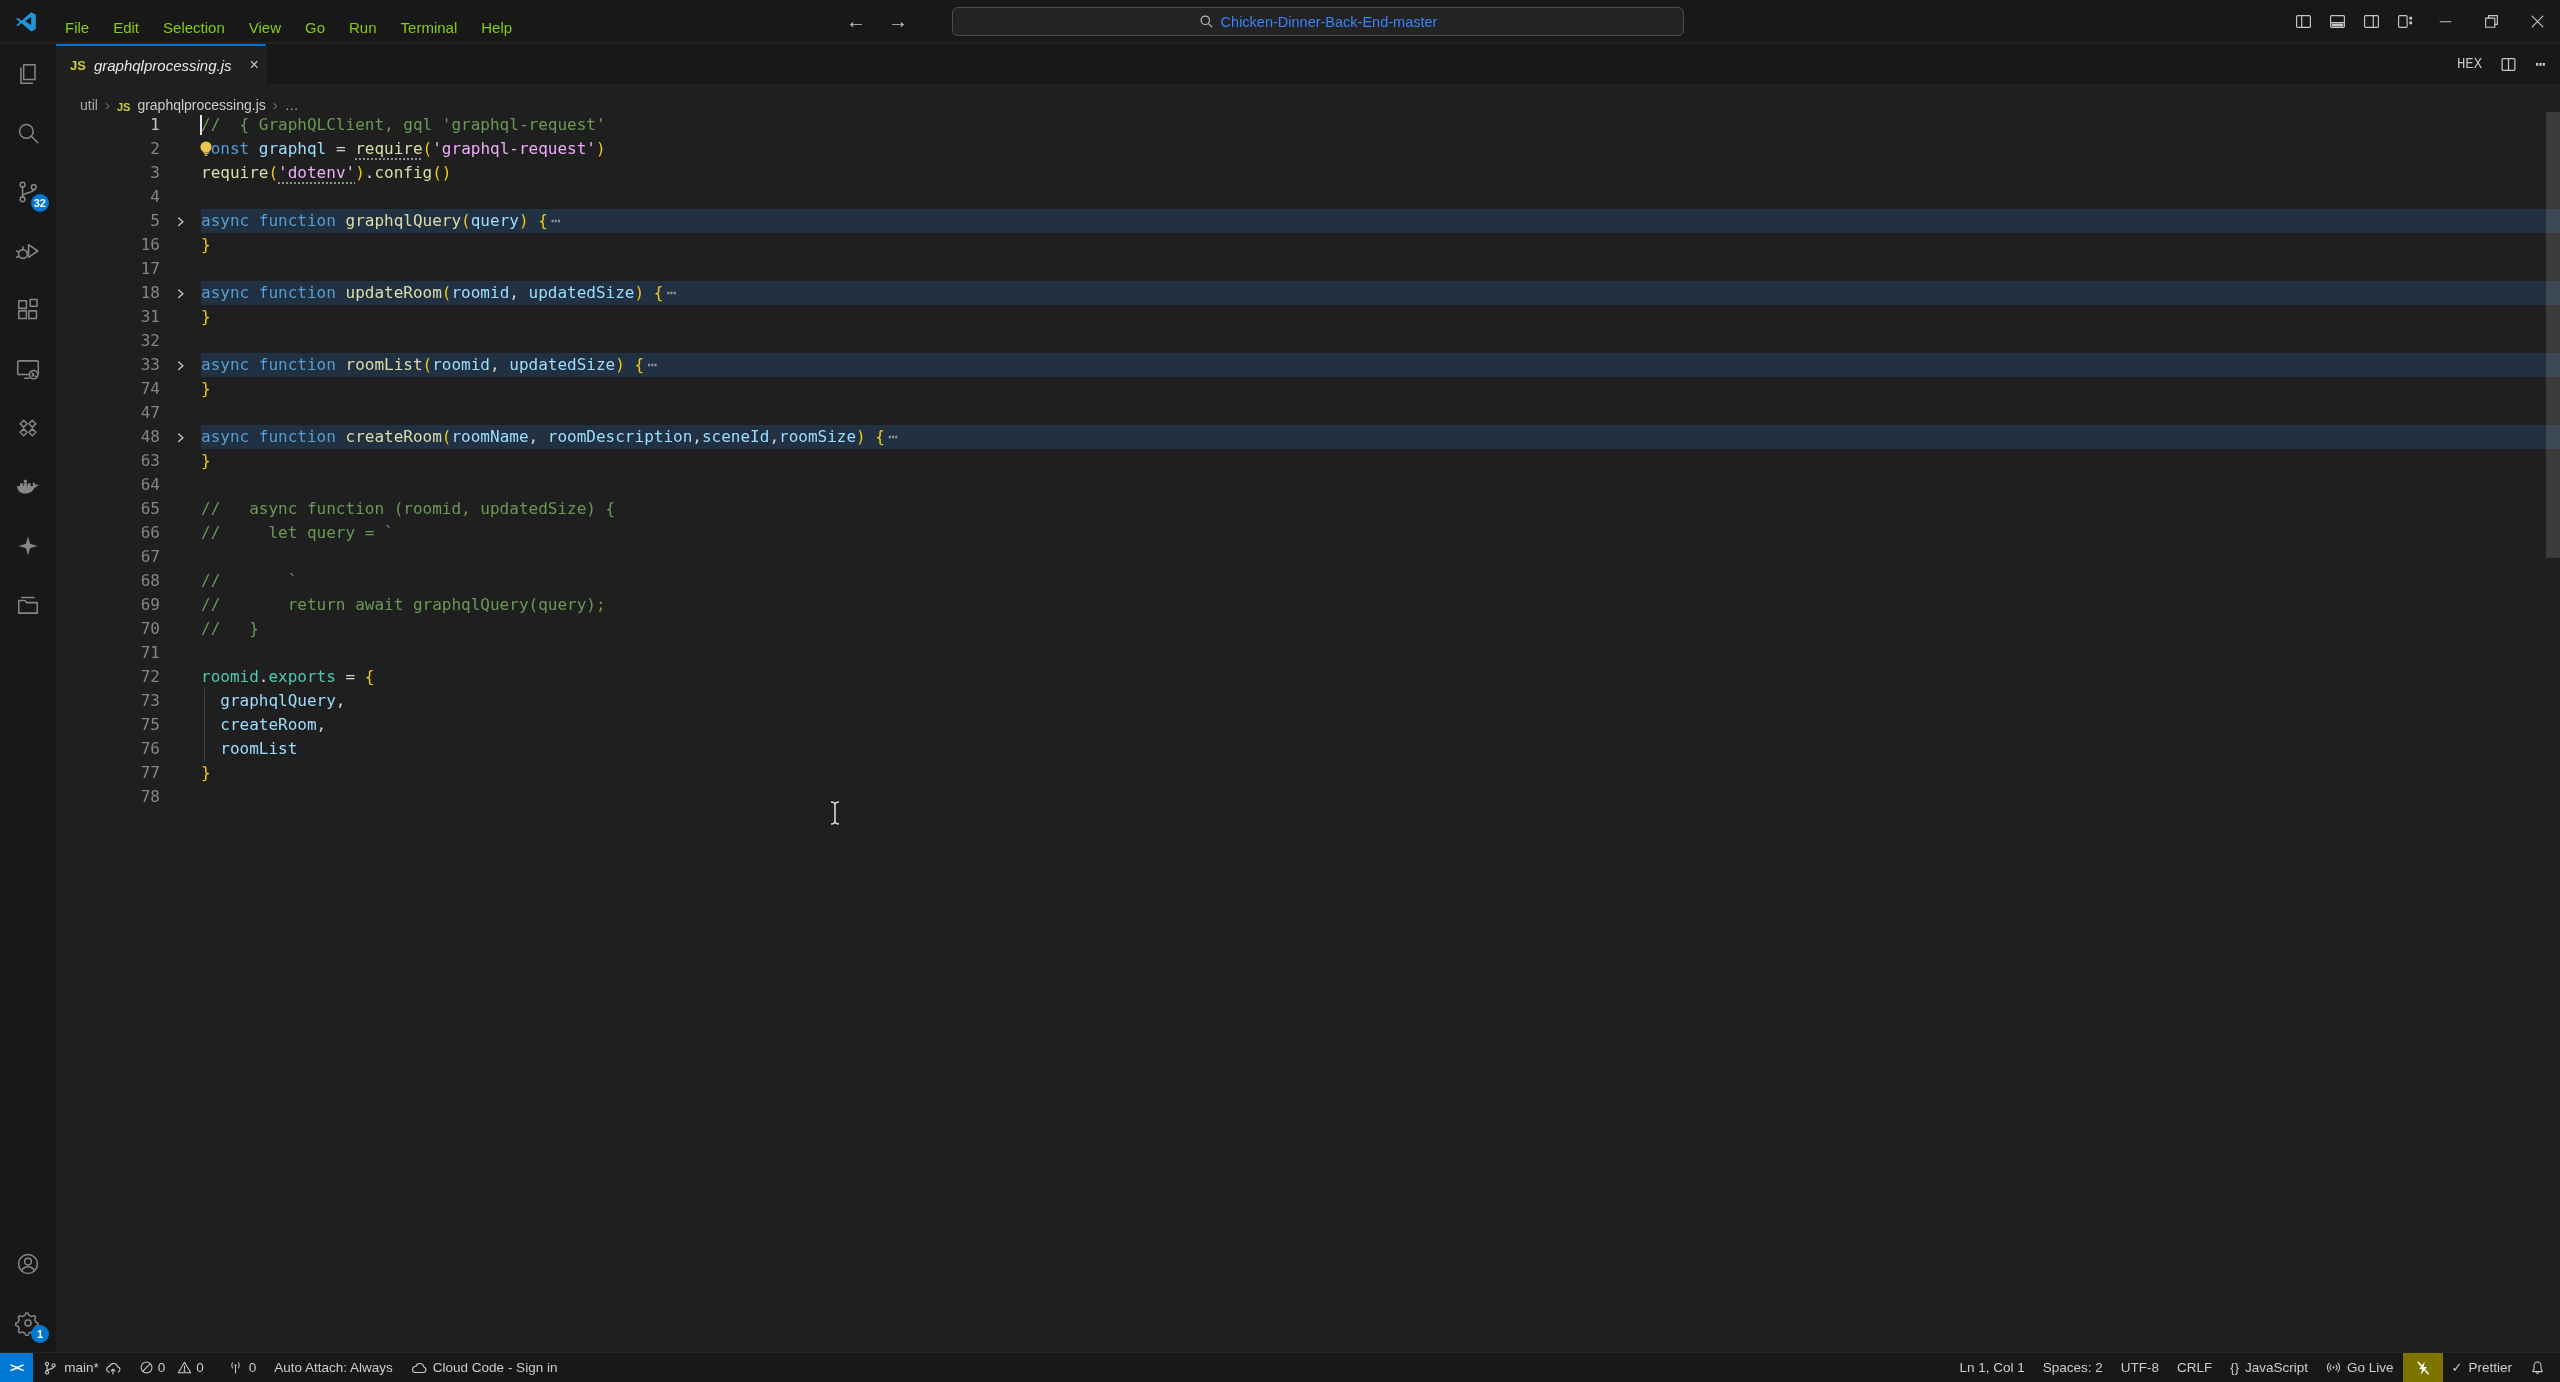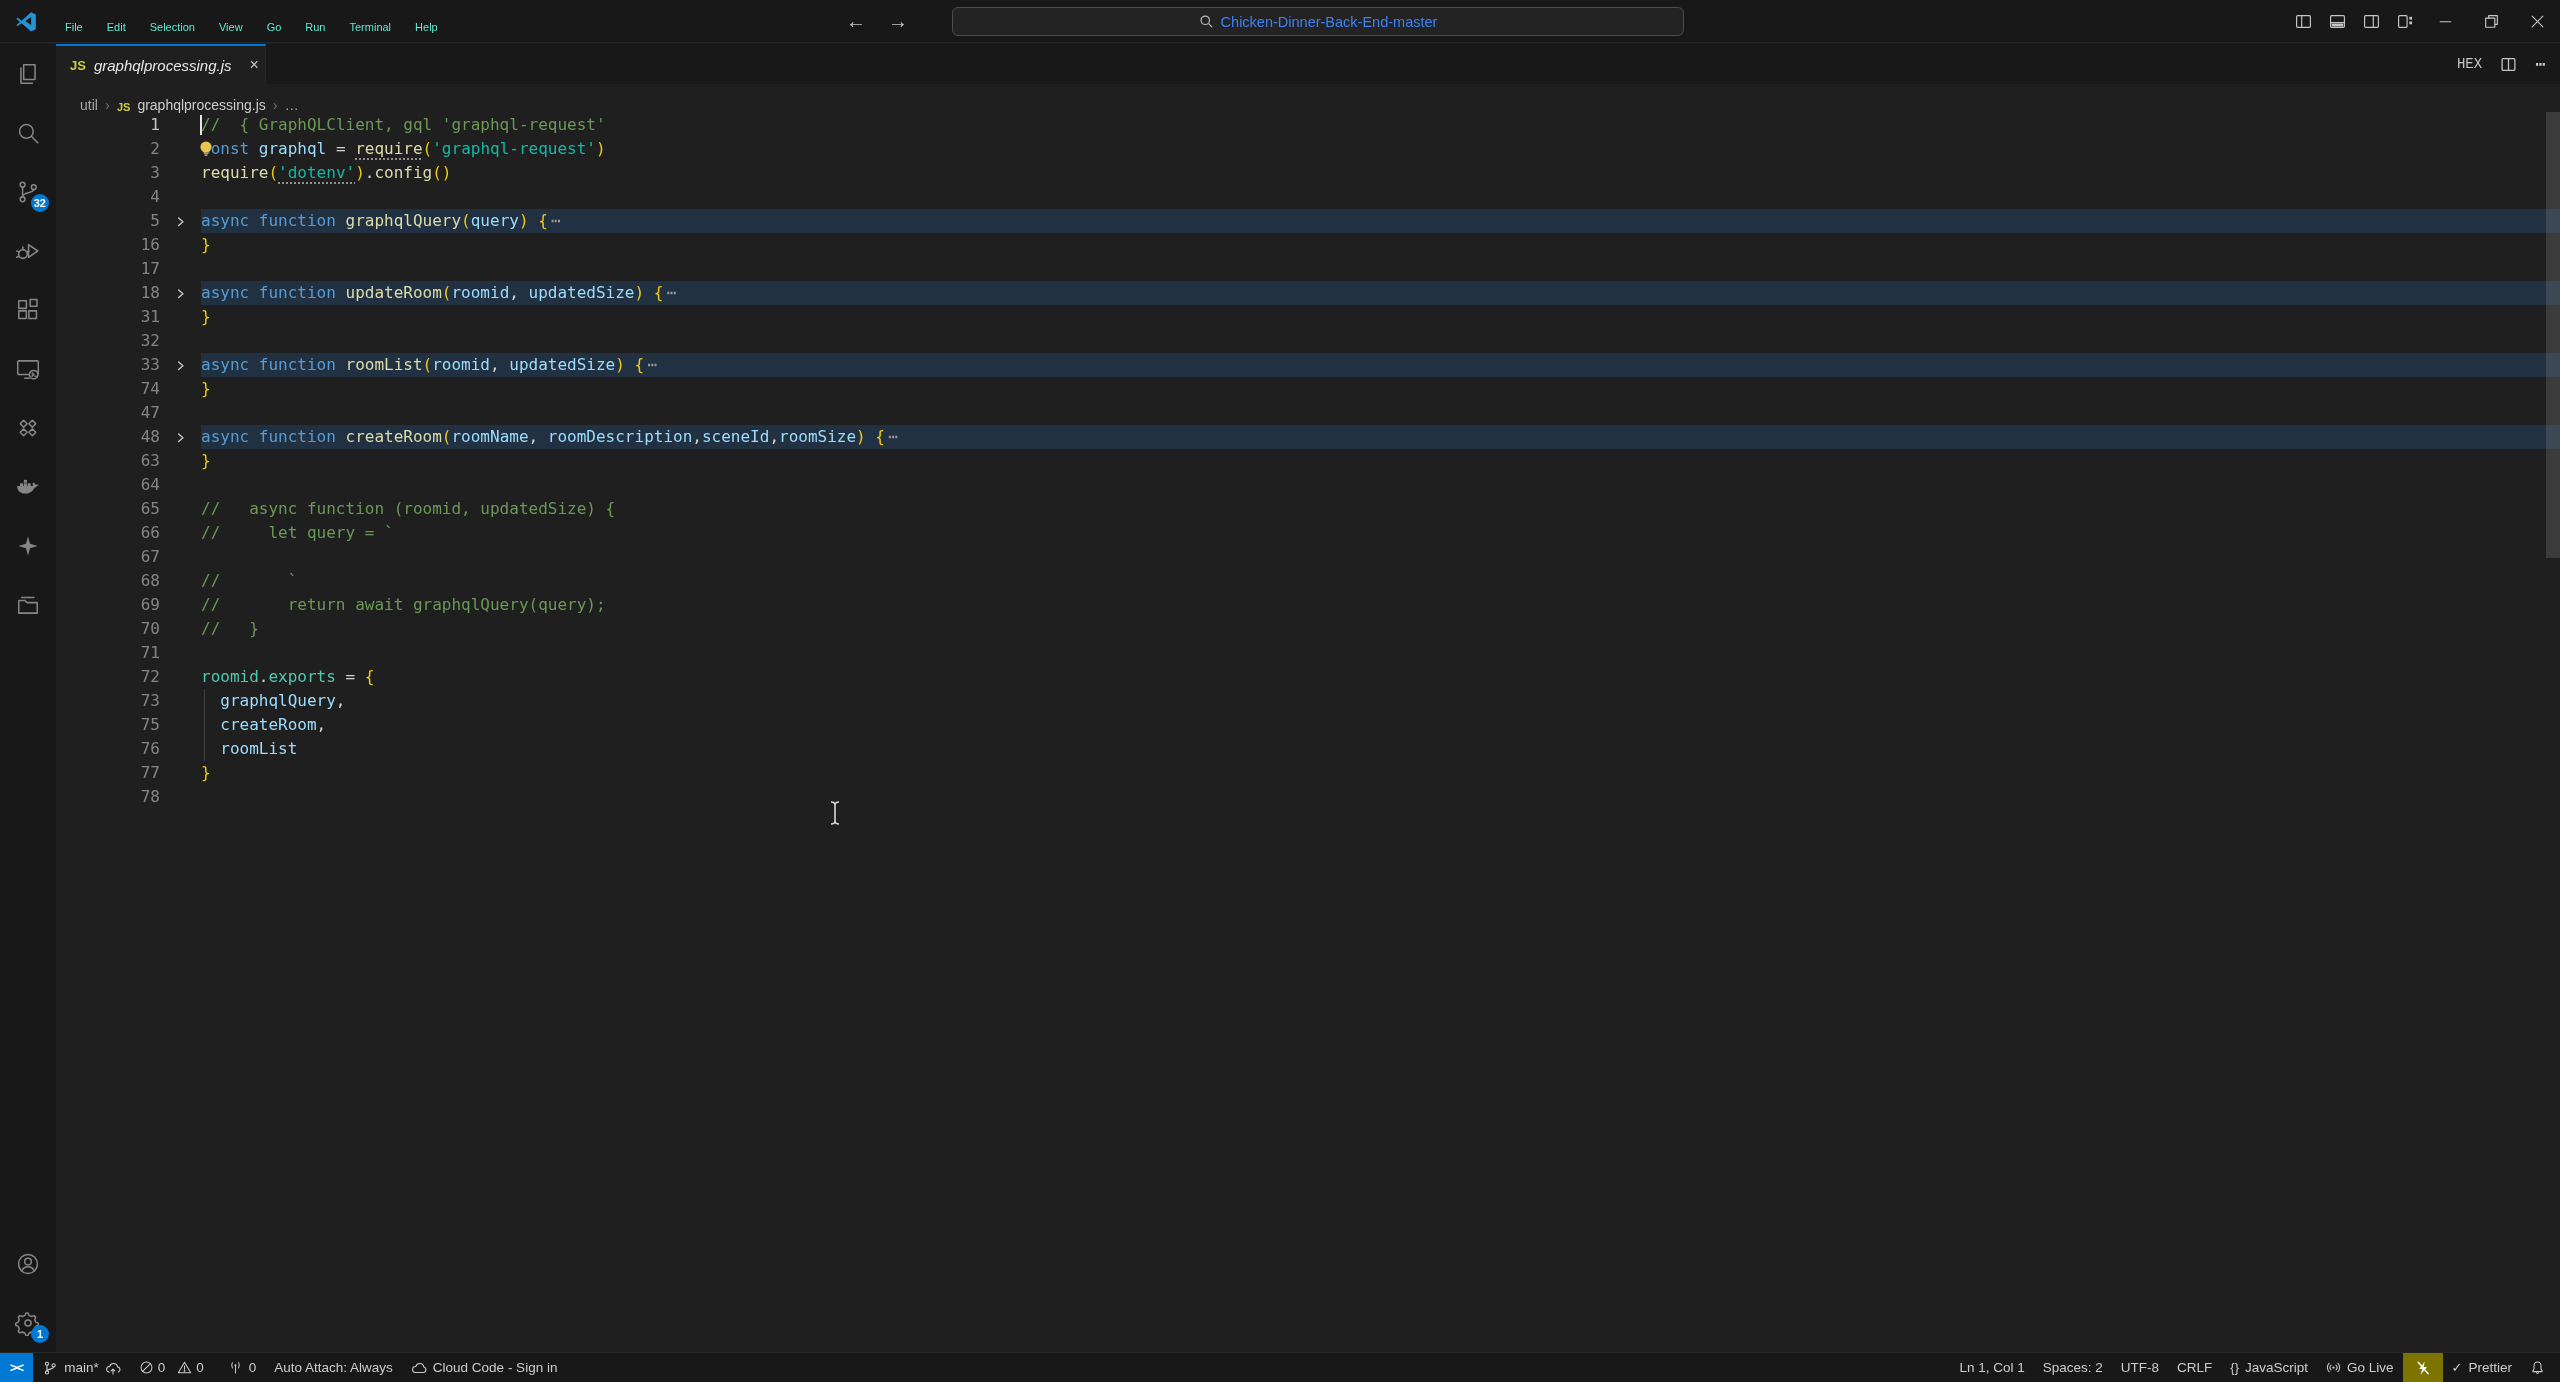--- a/index.html
+++ b/index.html
@@ -5,21 +5,21 @@
   * { margin:0; padding:0; box-sizing:border-box; }
   html,body { width:2560px; height:1382px; overflow:hidden; }
   body { background:#1f1f1f; font-family:"Liberation Sans",sans-serif; color:#cccccc; position:relative; }
   svg { display:block; }
 
   
   .titlebar { position:absolute; left:0; top:0; right:0; height:43px; background:#181818;
               border-bottom:1px solid #262626; display:flex; align-items:center; }
   .logo { margin:0 16px 0 15px; }
   .menus { display:flex; height:100%; align-items:center; }
-  .menu-item { padding:0 12px; font-size:11px; color:#5eead4; line-height:43px; cursor:default;margin-top:12px; }
+  .menu-item { padding:0 12px; font-size:15px; color:#84cc16; line-height:43px; cursor:default;margin-top:12px; }
   .nav-arrow { position:absolute; top:0; height:43px; display:flex; align-items:center; font-size:20px; color:#c5c5c5; }
   .nav-back { left:846px; } .nav-fwd { left:888px; color:#c5c5c5; }
   .searchbox { position:absolute; left:952px; top:7px; width:732px; height:29px; background:#232323;
                border:1px solid #4d4d4d; border-radius:6px; display:flex; align-items:center; justify-content:center;
                gap:7px; font-size:14.5px; color:#3b82f6; }
   .win-icons { position:absolute; right:0; top:0; height:43px; display:flex; align-items:center; }
   .wi-btn { width:34px; height:43px; display:flex; align-items:center; justify-content:center; color:#c5c5c5; }
   .wi-ctl { width:46px; }
 
   
@@ -52,21 +52,21 @@
   .code-area { position:relative; }
   .row { display:flex; height:24px; font-family:"DejaVu Sans Mono","Liberation Mono",monospace;
          font-size:16px; line-height:24px; }
   .num { width:104px; flex:none; text-align:right; color:#858585; }
   .num.active { color:#c6c6c6; }
   .chev { width:41px; flex:none; display:flex; align-items:center; justify-content:center; color:#c5c5c5; }
   .code { flex:1; position:relative; white-space:pre; color:#d4d4d4; }
   .row.hl .code { background:rgba(38,79,120,.38); }
   .code.guide::before { content:""; position:absolute; left:3px; top:0; bottom:0; border-left:1px solid #404040; }
   .cm{color:#6A9955} .kw{color:#569CD6} .vr{color:#9CDCFE} .fn{color:#DCDCAA}
-  .st{color:#14b8a6} .br{color:#eec818} .pun{color:#d4d4d4} .tp{color:#4EC9B0}
+  .st{color:#f0abfc} .br{color:#eec818} .pun{color:#d4d4d4} .tp{color:#4EC9B0}
   .fd{color:#9a9a9a; margin-left:3px; letter-spacing:1px}
   .dots{ text-decoration:underline dotted #b8b8b8; text-underline-offset:5px; }
   .caret { position:absolute; left:-1px; top:2px; width:2px; height:20px; background:#e6e6e6; }
   .bulb { position:absolute; left:-3px; top:3px; }
   .scroll-slider { position:absolute; right:0; top:68px; width:14px; height:446px; background:rgba(160,160,160,.22); }
   .ibeam { position:absolute; left:772px; top:756px; color:#d8d8d8; }
 
   
   .statusbar { position:absolute; left:0; right:0; bottom:0; height:30px; background:#181818;
                border-top:1px solid #252525; display:flex; align-items:stretch; font-size:13.5px; color:#cccccc; }

